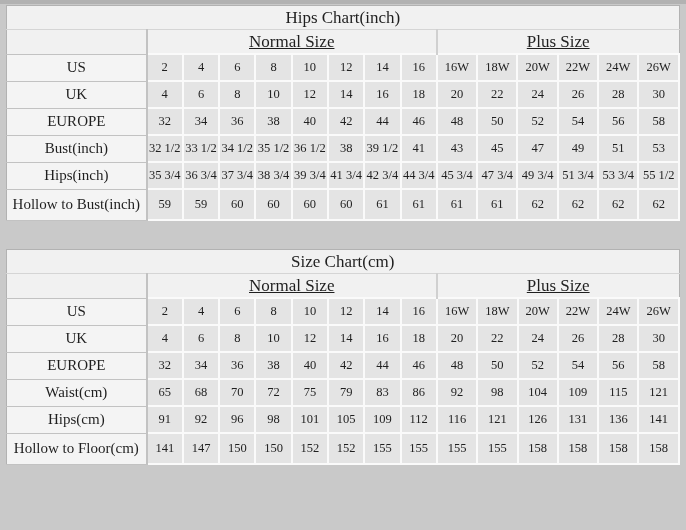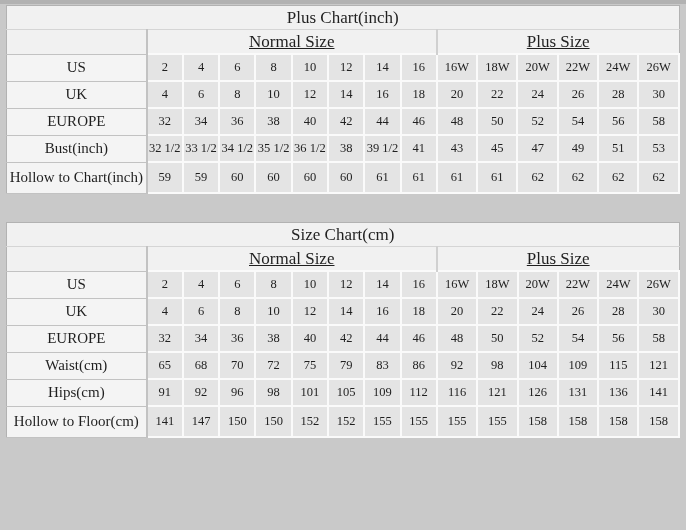--- a/index.html
+++ b/index.html
@@ -92,21 +92,21 @@
         <col class="col-normal">
         <col class="col-plus">
         <col class="col-plus">
         <col class="col-plus">
         <col class="col-plus">
         <col class="col-plus">
         <col class="col-plus">
       </colgroup>
       <tbody>
         <tr>
-          <td colspan="15" class="title-cell">Plus Chart(inch)</td>
+          <td colspan="15" class="title-cell">Hips Chart(inch)</td>
         </tr>
         <tr>
           <td class="corner-cell"></td>
           <td colspan="8" class="group-cell">Normal Size</td>
           <td colspan="6" class="group-cell">Plus Size</td>
         </tr>
         <tr class="data-row">
           <td class="label-cell">US</td>
           <td class="value-cell">2</td>
           <td class="value-cell">4</td>
@@ -168,21 +168,38 @@
           <td class="value-cell">39 1/2</td>
           <td class="value-cell">41</td>
           <td class="value-cell">43</td>
           <td class="value-cell">45</td>
           <td class="value-cell">47</td>
           <td class="value-cell">49</td>
           <td class="value-cell">51</td>
           <td class="value-cell">53</td>
         </tr>
         <tr class="data-row">
-          <td class="label-cell">Hollow to Chart(inch)</td>
+          <td class="label-cell">Hips(inch)</td>
+          <td class="value-cell">35 3/4</td>
+          <td class="value-cell">36 3/4</td>
+          <td class="value-cell">37 3/4</td>
+          <td class="value-cell">38 3/4</td>
+          <td class="value-cell">39 3/4</td>
+          <td class="value-cell">41 3/4</td>
+          <td class="value-cell">42 3/4</td>
+          <td class="value-cell">44 3/4</td>
+          <td class="value-cell">45 3/4</td>
+          <td class="value-cell">47 3/4</td>
+          <td class="value-cell">49 3/4</td>
+          <td class="value-cell">51 3/4</td>
+          <td class="value-cell">53 3/4</td>
+          <td class="value-cell">55 1/2</td>
+        </tr>
+        <tr class="data-row">
+          <td class="label-cell">Hollow to Bust(inch)</td>
           <td class="value-cell">59</td>
           <td class="value-cell">59</td>
           <td class="value-cell">60</td>
           <td class="value-cell">60</td>
           <td class="value-cell">60</td>
           <td class="value-cell">60</td>
           <td class="value-cell">61</td>
           <td class="value-cell">61</td>
           <td class="value-cell">61</td>
           <td class="value-cell">61</td>

